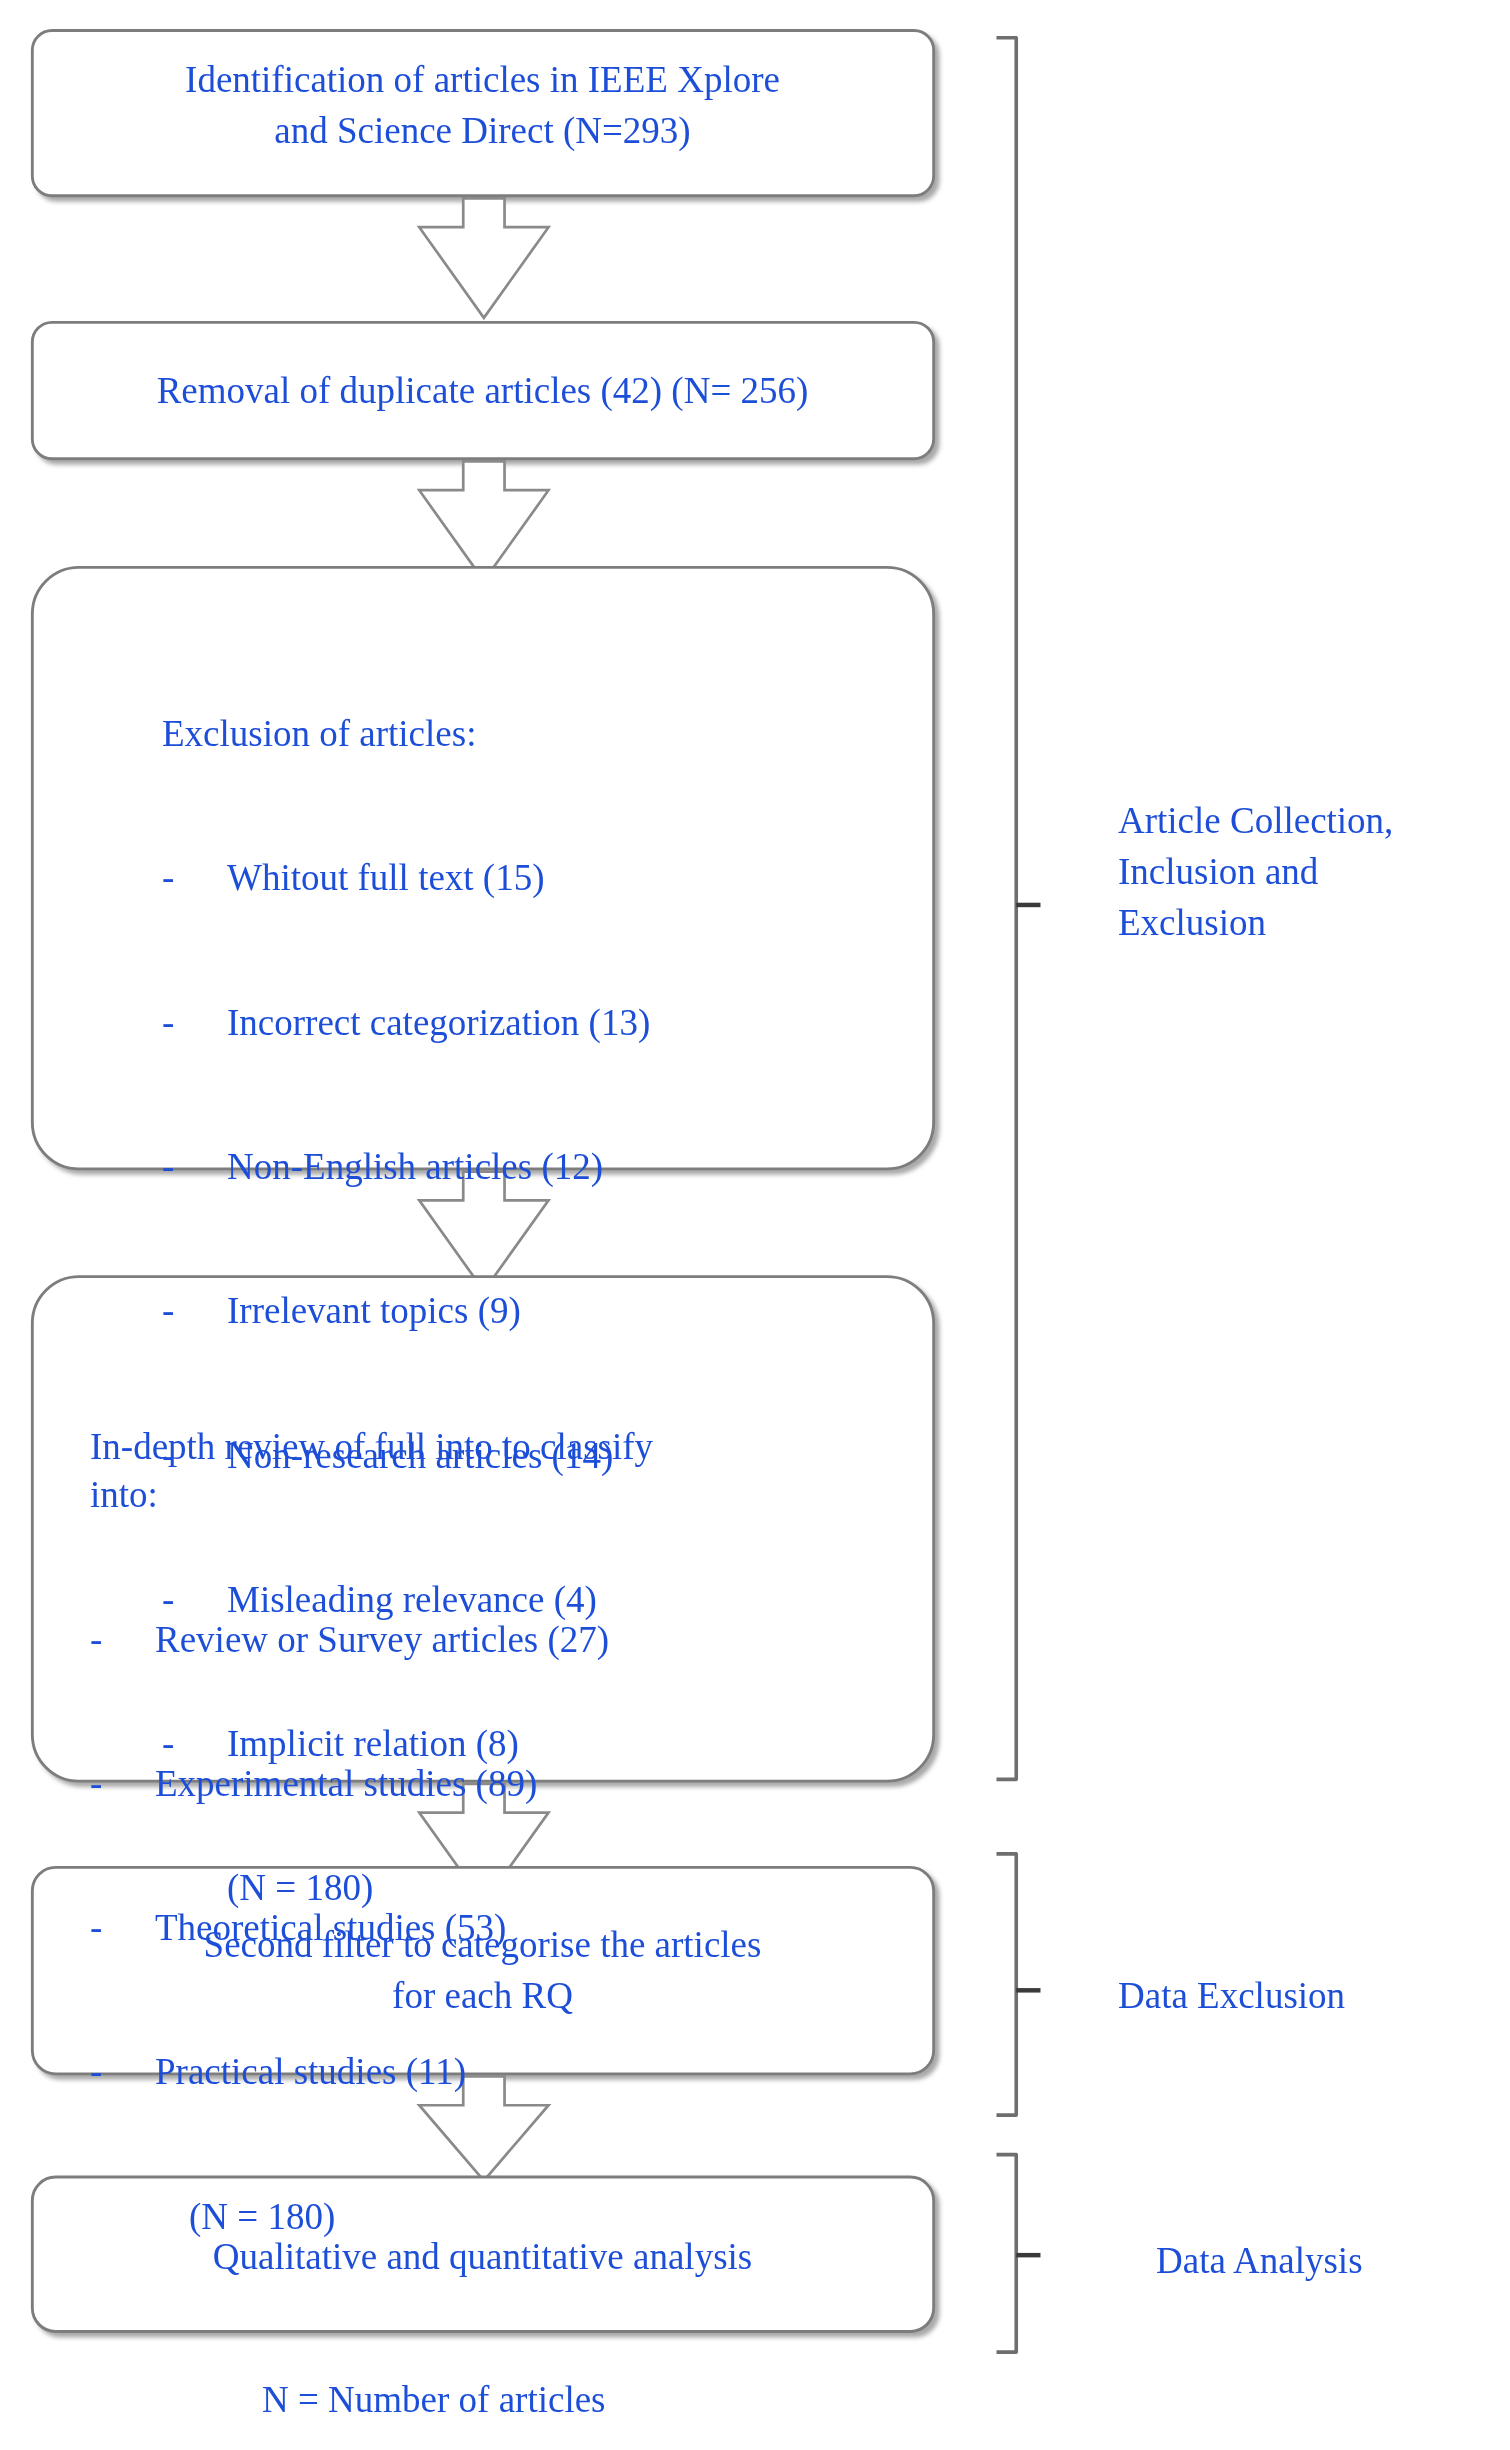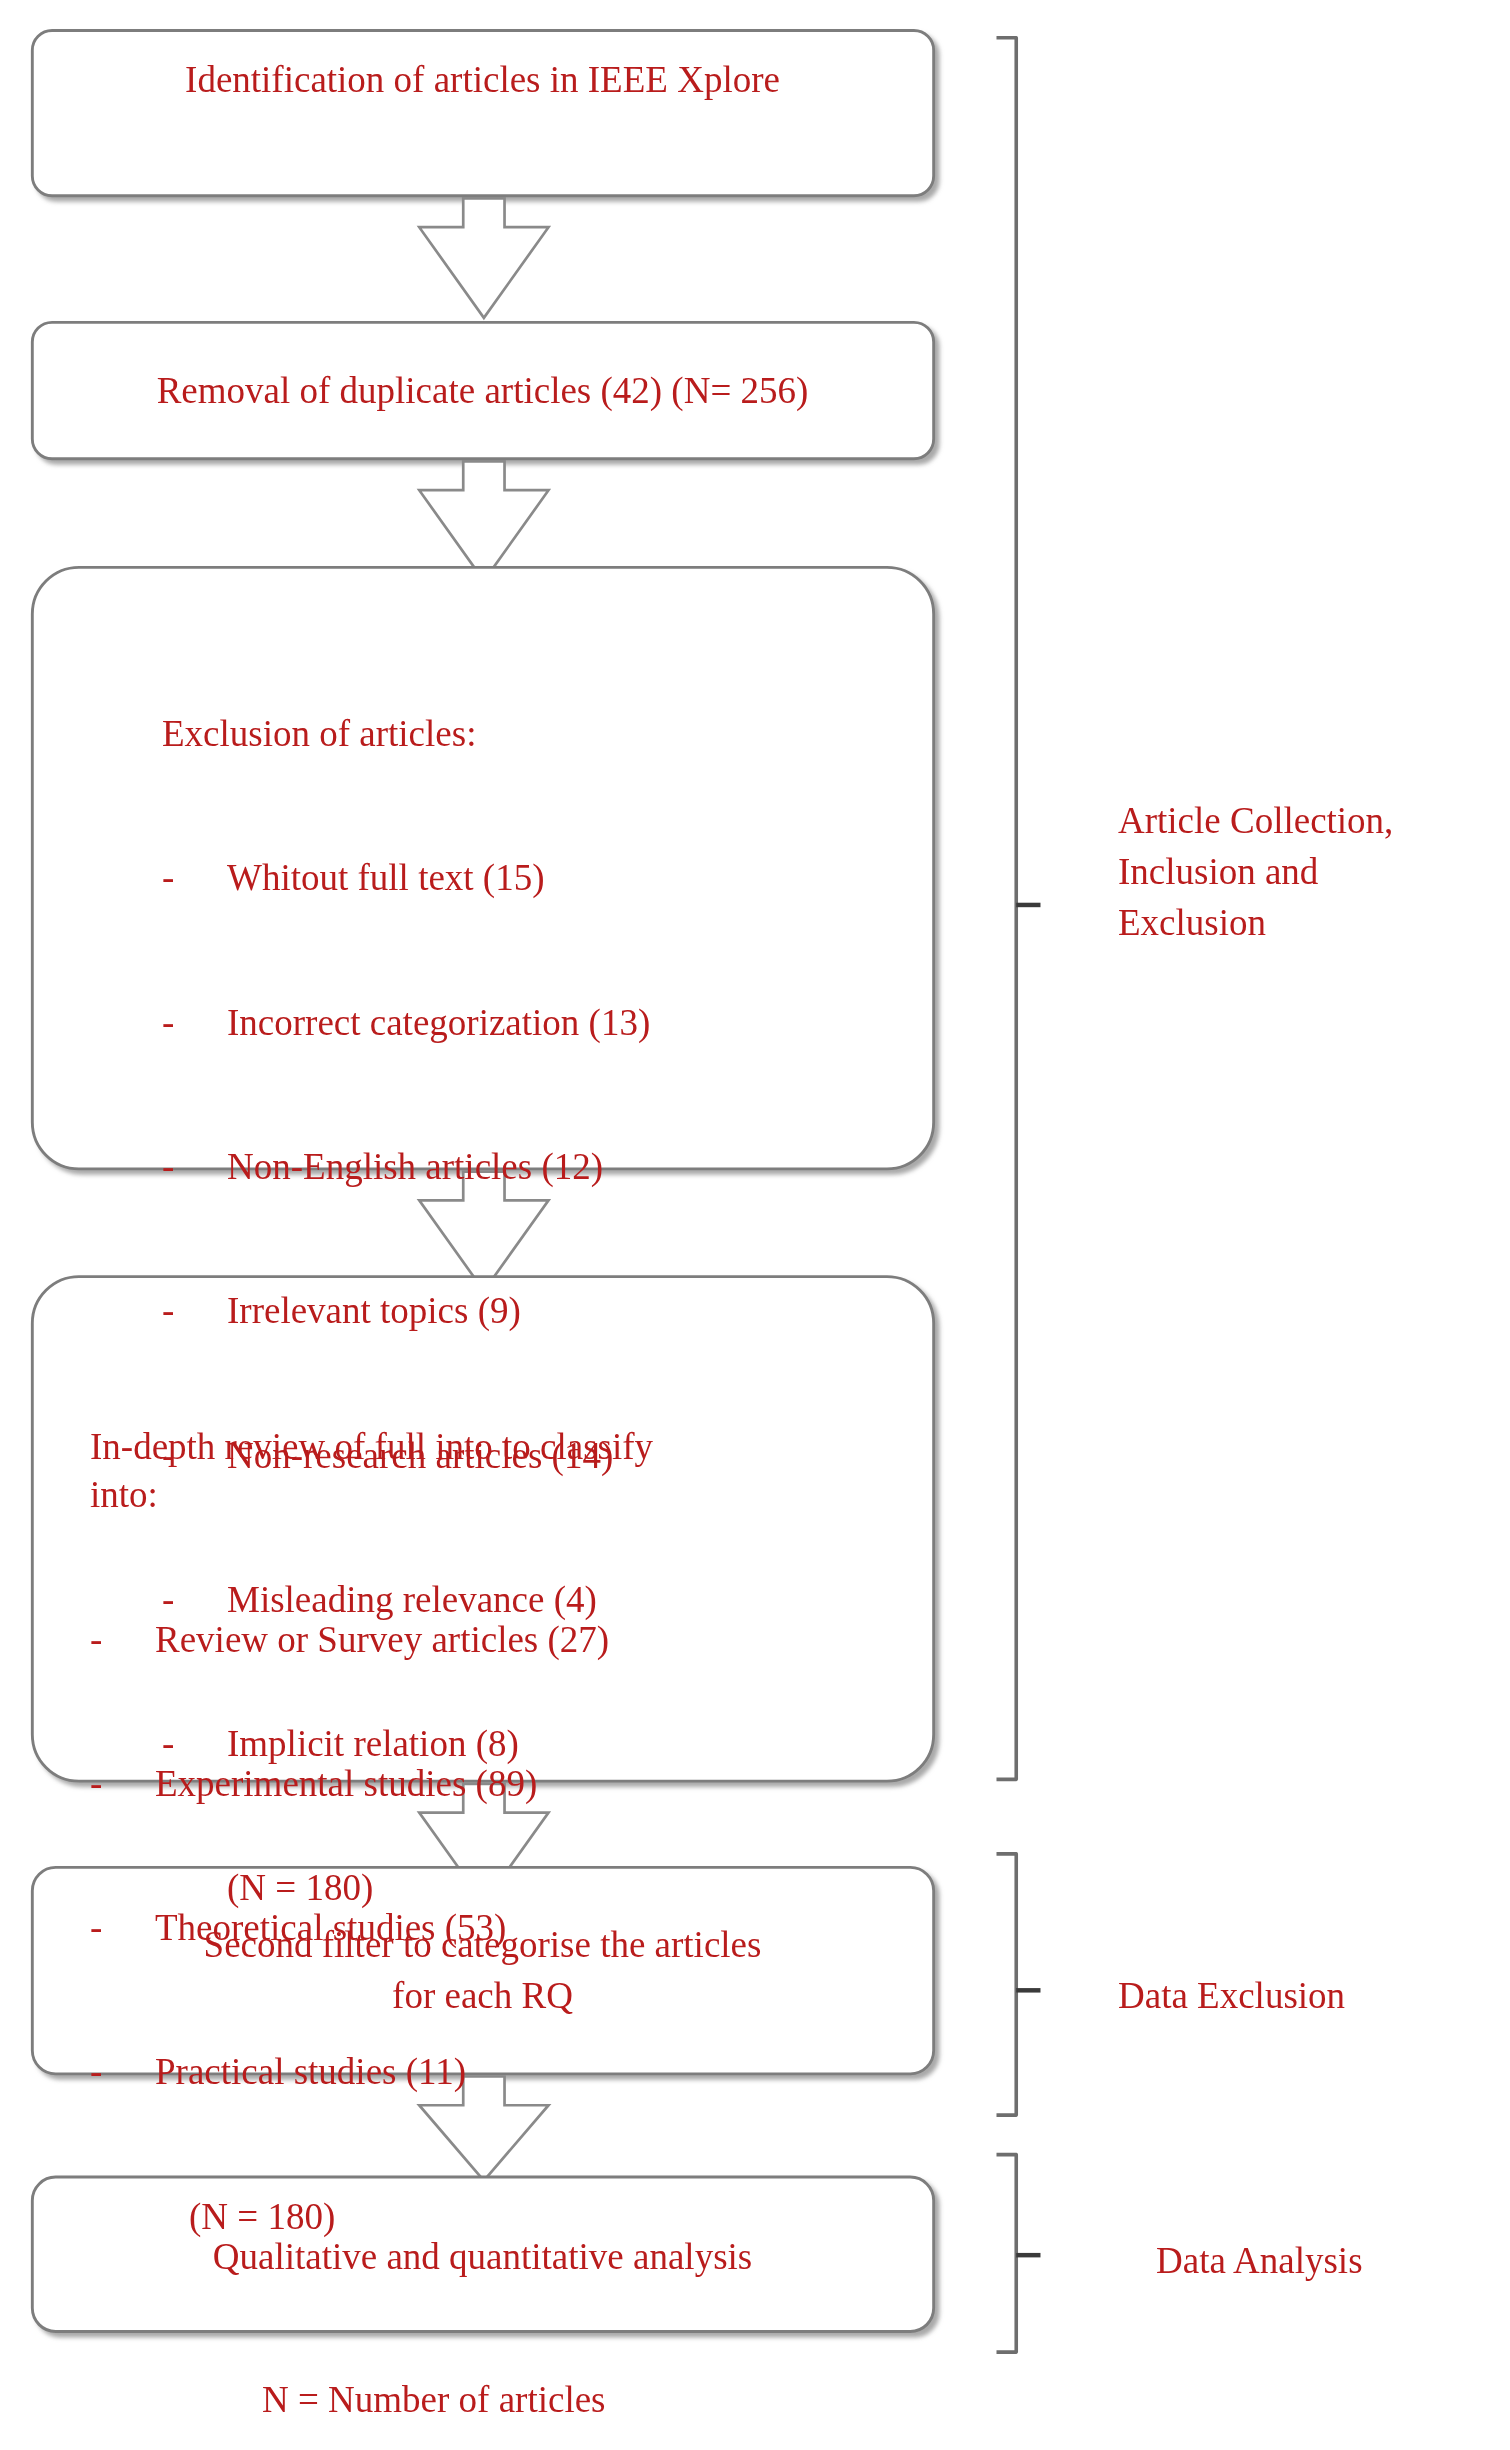--- a/index.html
+++ b/index.html
@@ -47,21 +47,21 @@
   .bracket-tick {
     fill: none;
     stroke: #3a3a3a;
     stroke-width: 5;
   }
   
   .txt {
     position: absolute;
     white-space: pre-wrap;
     line-height: 1.30;
-    color: #b91c1c;
+    color: #1d4ed8;
   }
   .box-text {
     font-size: 37px;
     text-align: center;
   }
   .bracket-label {
     font-size: 37px;
     text-align: left;
     line-height: 1.38;
   }
@@ -126,20 +126,21 @@
     <path class="bracket-tick" d="M 1132,1008 L 1159,1008"></path>
 
     <path class="bracket-shape" d="M 1110,2065 L 1132,2065 L 1132,2356 L 1110,2356"></path>
     <path class="bracket-tick" d="M 1132,2217 L 1159,2217"></path>
 
     <path class="bracket-shape" d="M 1110,2400 L 1132,2400 L 1132,2620 L 1110,2620"></path>
     <path class="bracket-tick" d="M 1132,2512 L 1159,2512"></path>
   </svg>
 
   <div class="txt box-text" style="left:50px; top:56px; width:865px;">Identification of articles in IEEE Xplore</div>
+  <div class="txt box-text" style="left:50px; top:107px; width:865px;">and Science Direct (N=293)</div>
 
   <div class="txt box-text" style="left:50px; top:367px; width:865px;">Removal of duplicate articles (42) (N= 256)</div>
 
   <div class="txt list-block" style="left:162px; top:614px; width:718px;">
     <div class="heading-line">Exclusion of articles:</div>
     <div class="list-row">
       <span class="list-dash">-</span>
       <span class="list-txt">Whitout full text (15)</span>
     </div>
     <div class="list-row">

